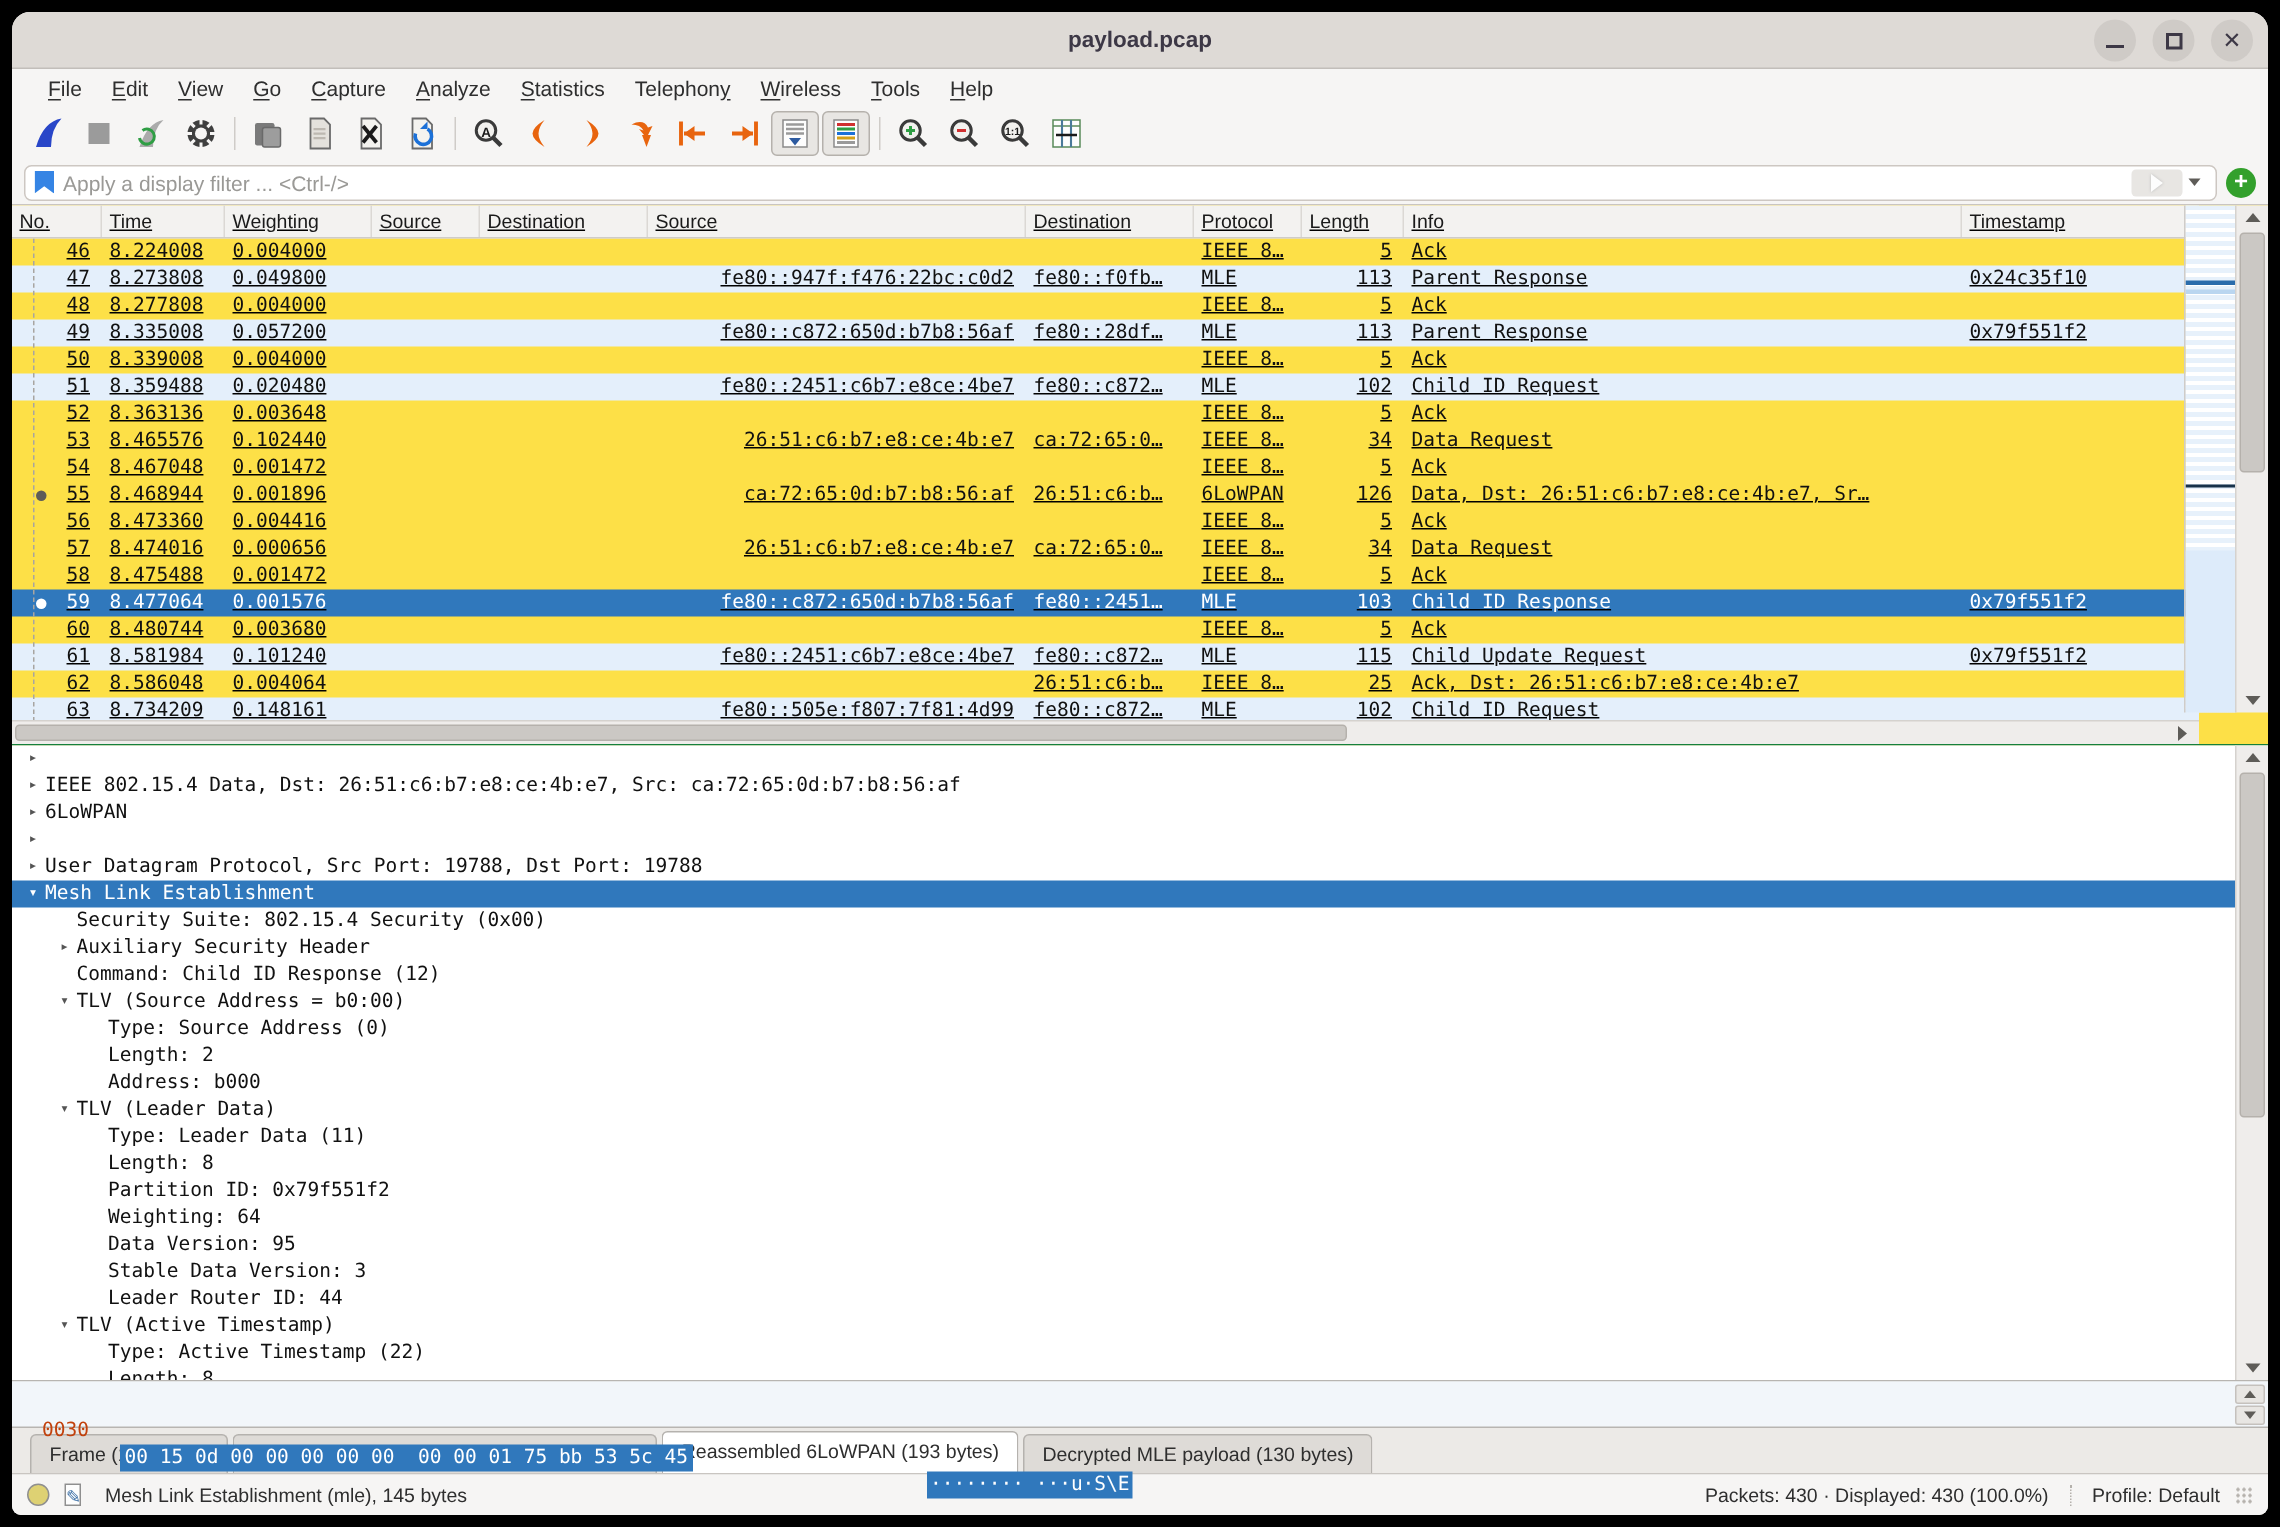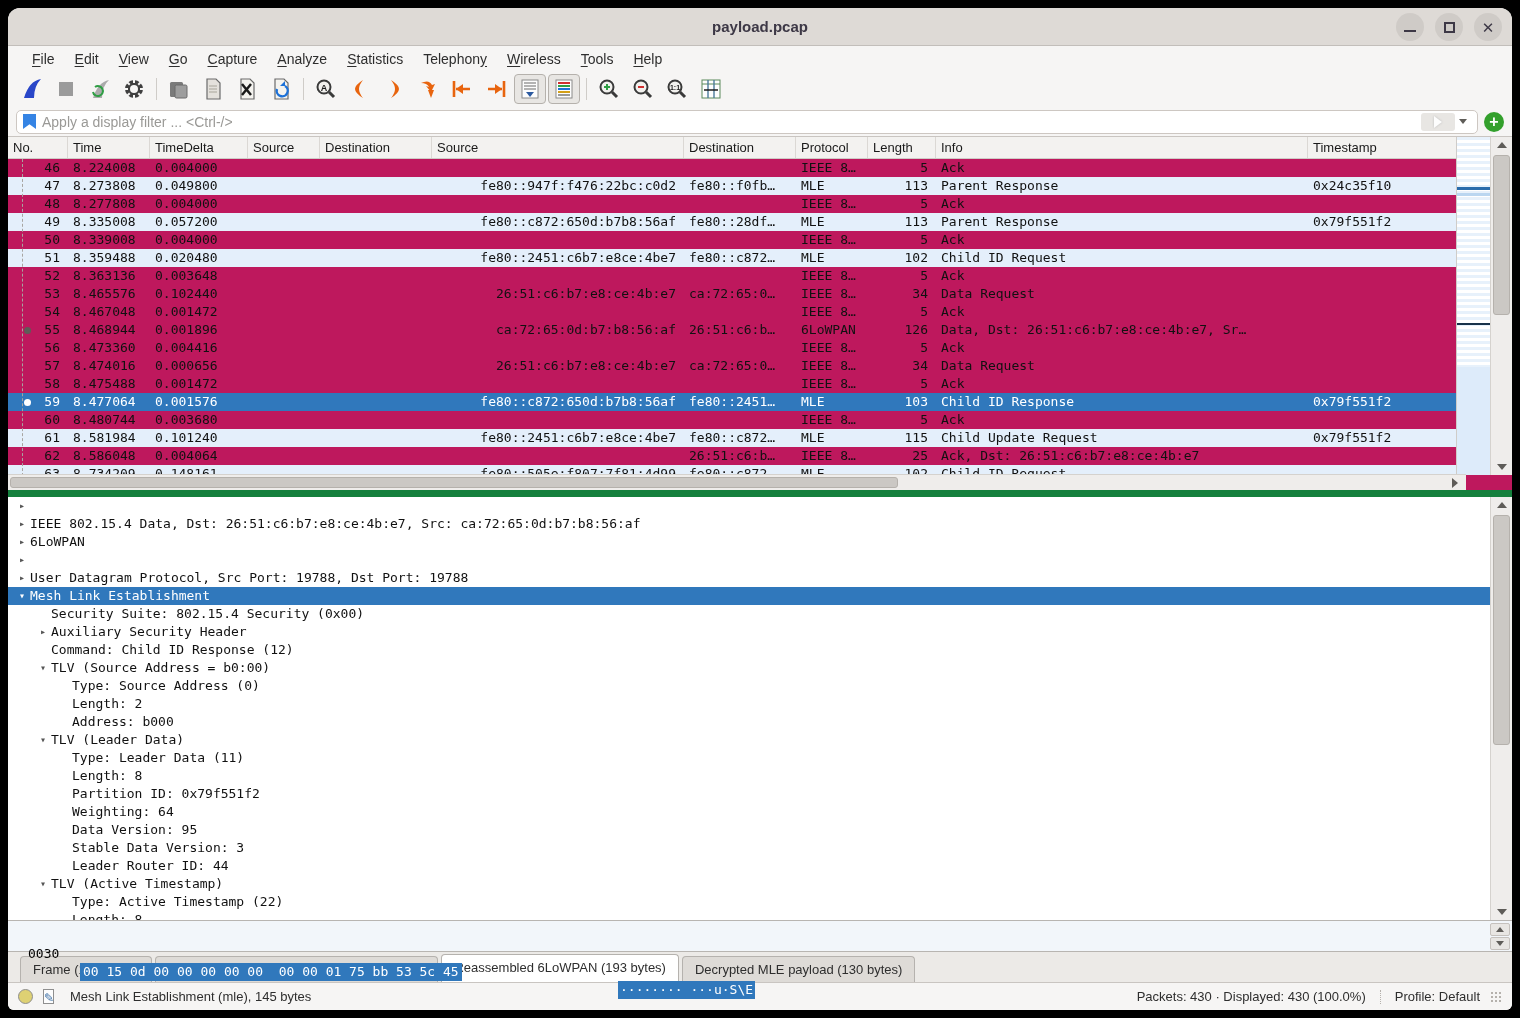--- a/index.html
+++ b/index.html
@@ -49,22 +49,22 @@
   .apply-arrow { width:0; height:0; border-left:8px solid #fdfdfd; border-top:6px solid transparent;
                  border-bottom:6px solid transparent; filter:drop-shadow(0 0 1px #bbb); }
   .dd-caret { width:0; height:0; border-top:5px solid #5e5c58; border-left:4px solid transparent;
               border-right:4px solid transparent; margin-right:6px; }
   .add-btn { width:20px; height:20px; border-radius:50%; background:#33a02c; color:#fff;
              font-size:16px; font-weight:bold; display:flex; align-items:center;
              justify-content:center; line-height:1; }
 
   
   .mono { font-family:"DejaVu Sans Mono", monospace; }
-  .packet-list { height:360px; position:relative; background:#be185d; flex:none;
-                 border-bottom:7px solid #15803d; }
+  .packet-list { height:360px; position:relative; background:#fde047; flex:none;
+                 border-bottom:1px solid #15803d;text-decoration:underline; }
   .pl-header { height:22px; display:flex; background:#f3f2f0; border-bottom:1px solid #cfccc8;
                font-size:13px; color:#1a1a1a; width:1458px; }
   .pl-hcell { border-right:1px solid #dbd8d4; padding:3px 0 0 5px; overflow:hidden;
               white-space:nowrap; flex:none; }
   .pl-body { position:relative; height:322px; overflow:hidden; width:1458px; }
   .pl-row { display:flex; height:18px; font-size:13px; line-height:18px; white-space:pre;
             color:#111; width:1458px; }
   .pl-row.blue { background:#e4effb; }
   .pl-row.sel { background:#3078bc; color:#fff; }
   .pl-cell { flex:none; overflow:hidden; padding-left:5px; }
@@ -107,21 +107,21 @@
             display:flex; align-items:center; }
   .dt-row.sel { background:#3078bc; color:#fff; }
   .dt-exp { width:16px; text-align:center; font-size:10px; color:#555; flex:none; }
   .dt-row.sel .dt-exp { color:#fff; }
   .details .vscroll { top:0; bottom:0; }
 
   
   .hexpane { height:31px; background:#f2f6fa; position:relative; flex:none;
              border-bottom:1px solid #b8b5b1; font-size:13px; }
   .hex-row { position:absolute; top:6px; left:0; right:24px; height:18px; line-height:18px; white-space:pre; }
-  .hex-offset { position:absolute; left:20px; color:#000000; }
+  .hex-offset { position:absolute; left:20px; color:#c2410c; }
   .hex-bytes { position:absolute; left:72px; background:#3078bc; color:#fff; padding:0 3px; }
   .hex-ascii { position:absolute; left:610px; background:#3078bc; color:#fff; padding:0 2px; }
   .hex-scroll { position:absolute; right:2px; top:2px; width:20px; height:27px;
                 display:flex; flex-direction:column; gap:1px; }
   .hex-scroll .btn { flex:1; background:#e8e6e3; border:1px solid #c5c1bd; border-radius:2px;
                      display:flex; align-items:center; justify-content:center; }
   .hex-scroll .tri-up { border-bottom-width:5px; border-left-width:4px; border-right-width:4px; }
   .hex-scroll .tri-down { border-top-width:5px; border-left-width:4px; border-right-width:4px; }
 
   
@@ -397,21 +397,21 @@
         </div>
       <div class="dd-caret"></div>
     </div>
     <div class="add-btn">+</div>
   </div>
 
   <div class="packet-list">
     <div class="pl-header" id="pl-header">
         <div class="pl-hcell" style="width: 60px;">No.</div>
         <div class="pl-hcell" style="width: 82px;">Time</div>
-        <div class="pl-hcell" style="width: 98px;">TimeDelta</div>
+        <div class="pl-hcell" style="width: 98px;">Weighting</div>
         <div class="pl-hcell" style="width: 72px;">Source</div>
         <div class="pl-hcell" style="width: 112px;">Destination</div>
         <div class="pl-hcell" style="width: 252px;">Source</div>
         <div class="pl-hcell" style="width: 112px;">Destination</div>
         <div class="pl-hcell" style="width: 72px;">Protocol</div>
         <div class="pl-hcell" style="width: 68px;">Length</div>
         <div class="pl-hcell" style="width: 372px;">Info</div>
         <div class="pl-hcell" style="flex: 1 1 0%;">Timestamp</div>
       </div>
     <div class="pl-body mono" id="pl-body">

